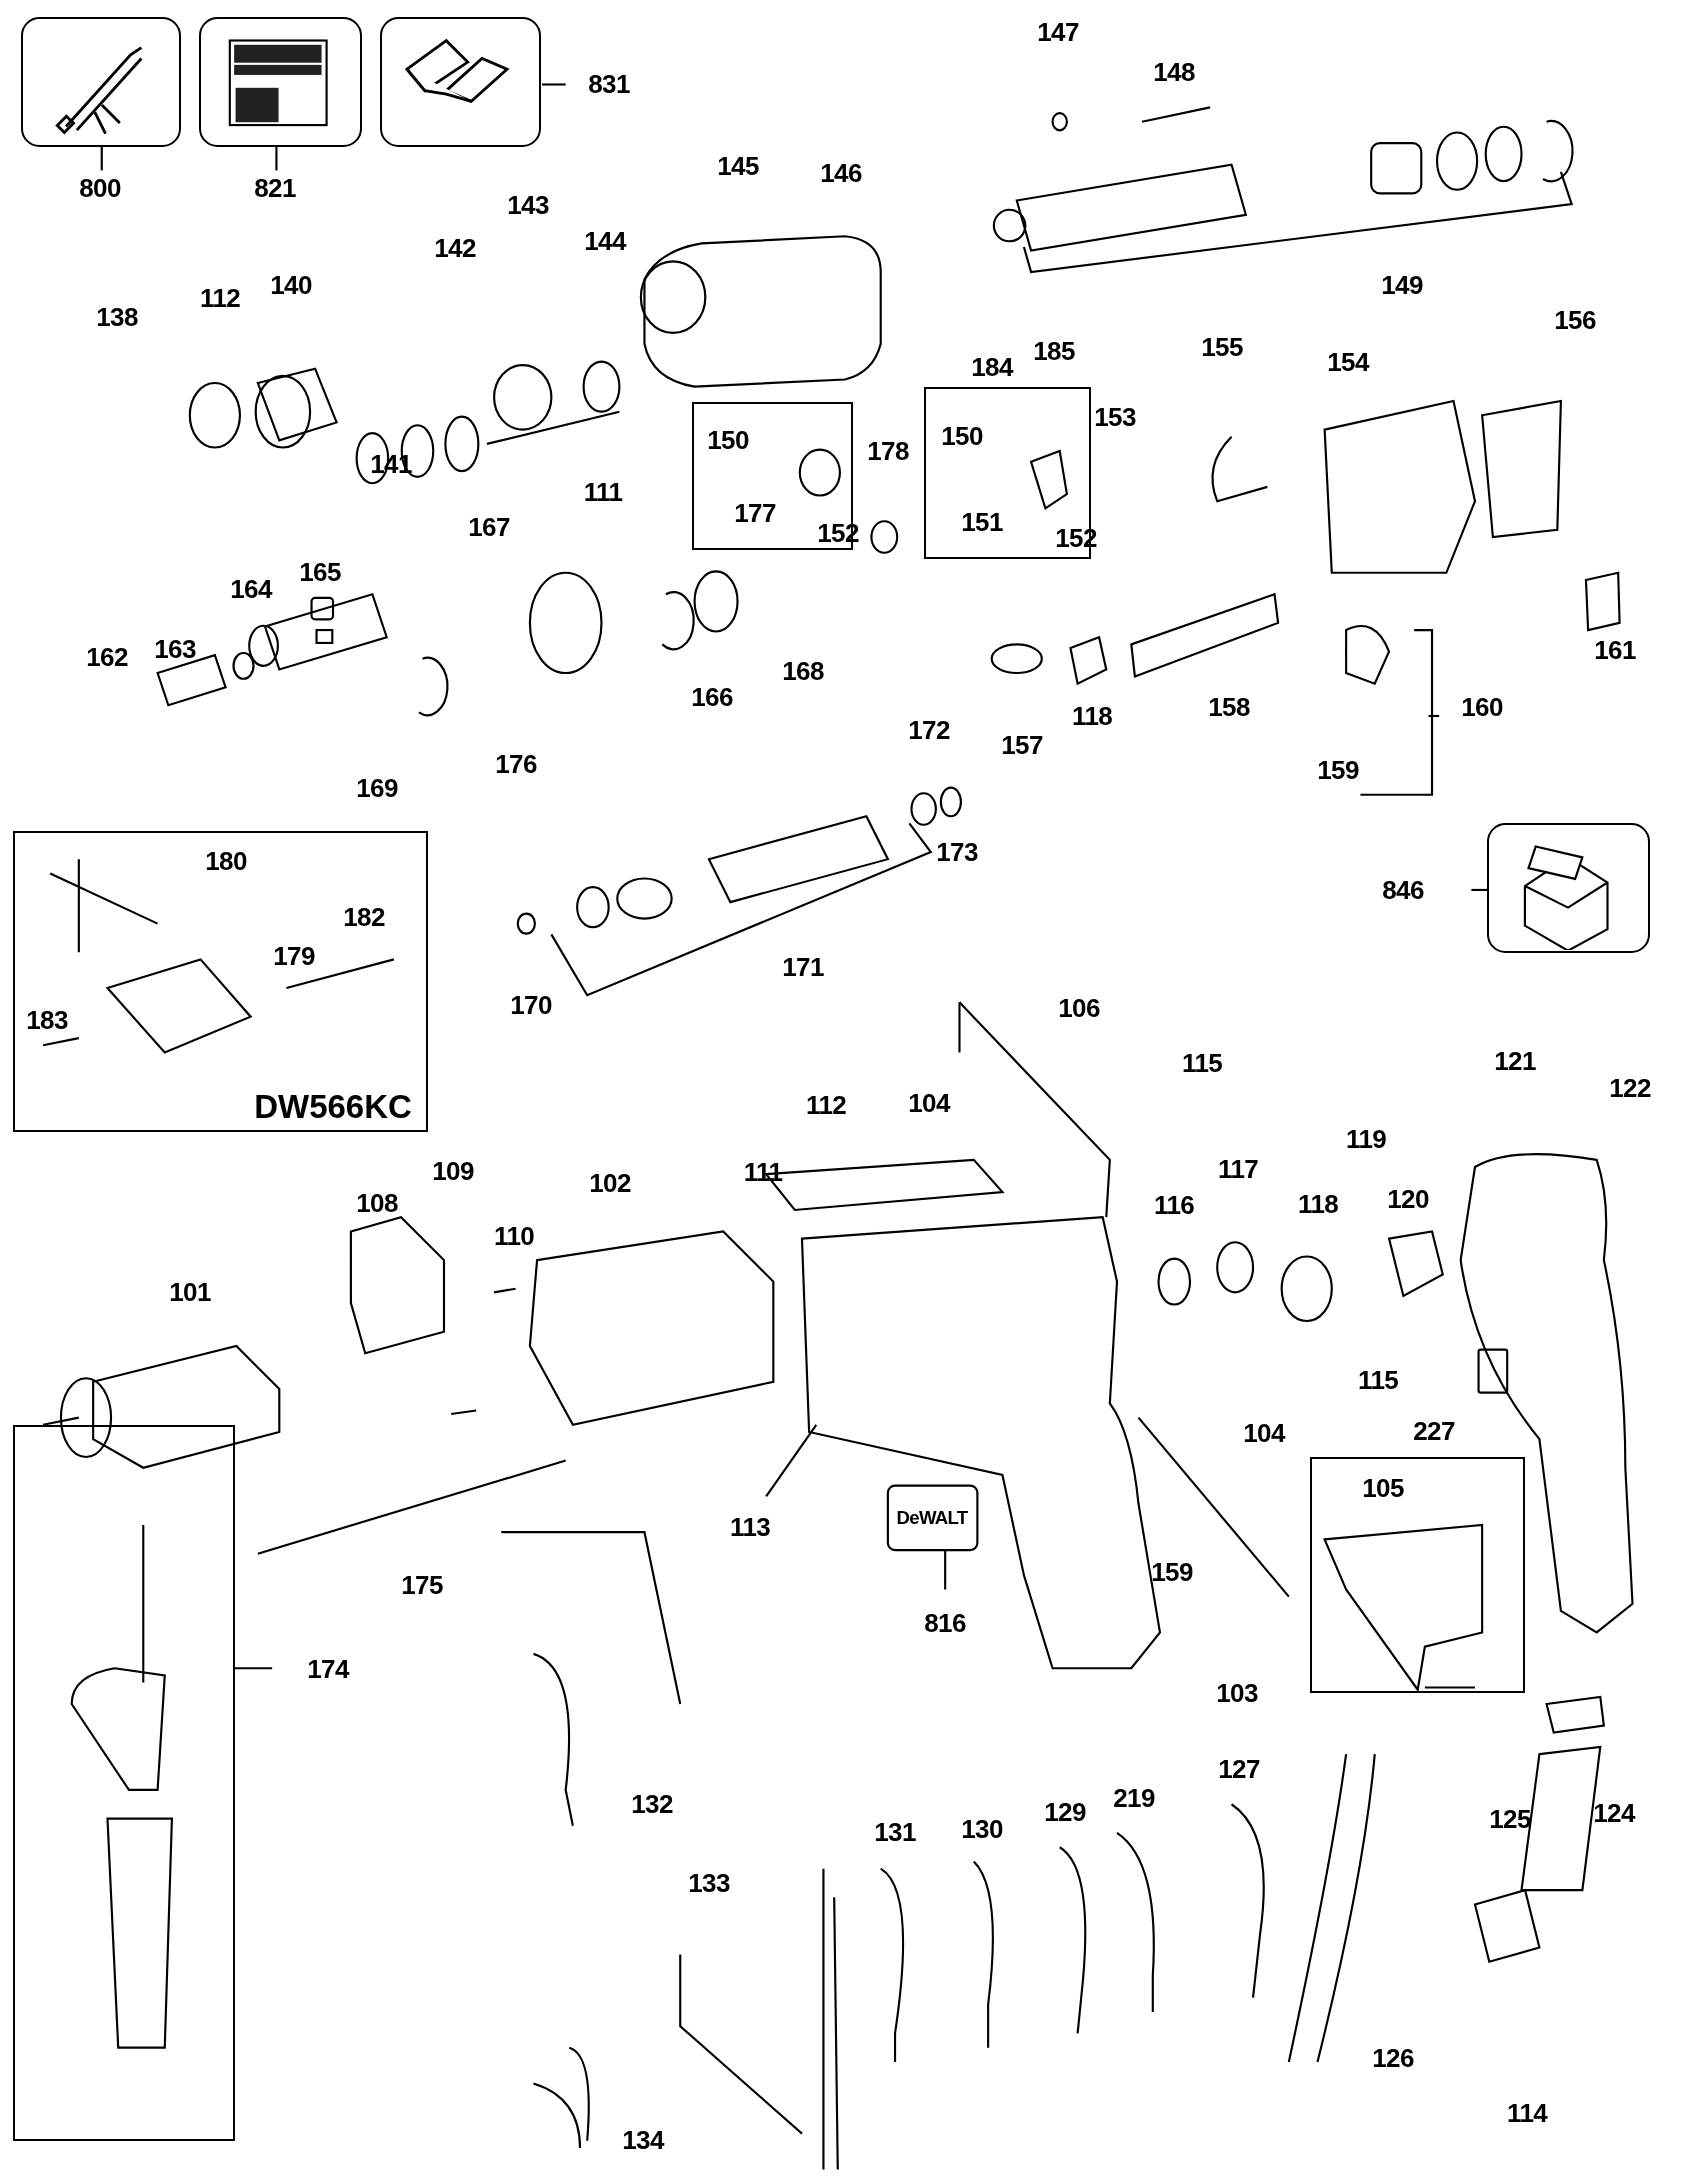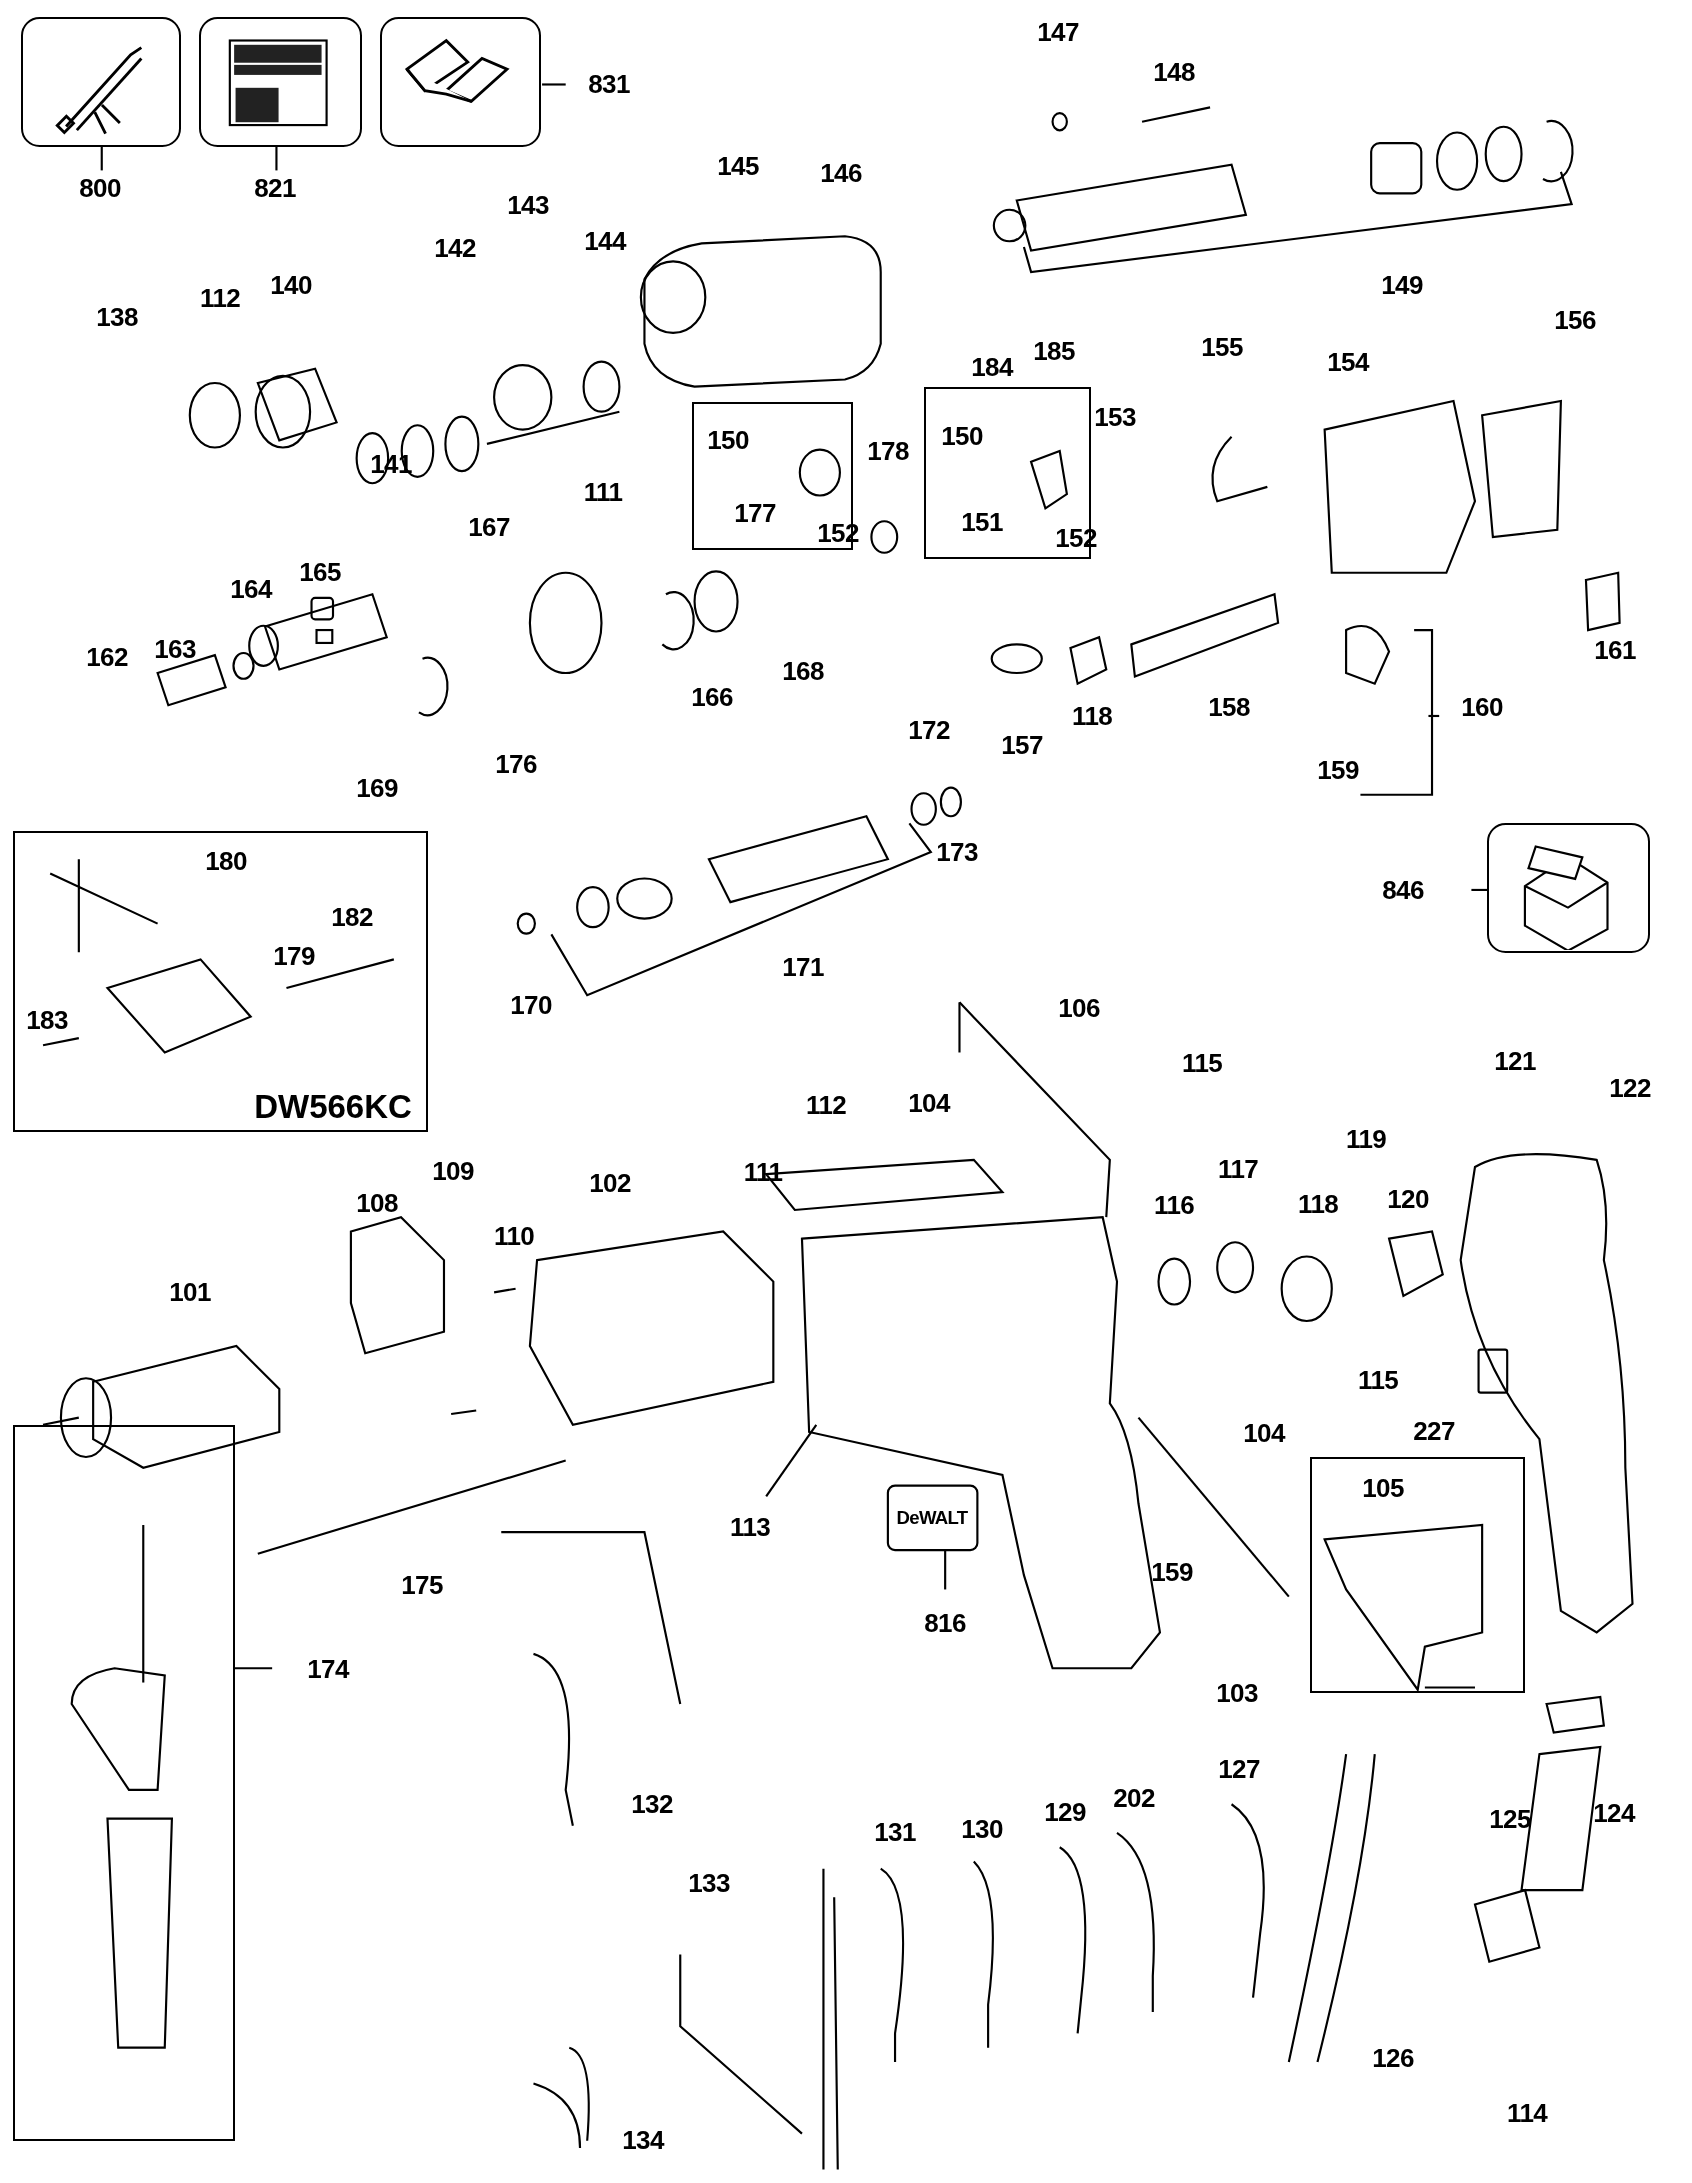--- a/index.html
+++ b/index.html
@@ -233,21 +233,21 @@
   <div class="lbl" style="left:1092px;top:716px">118</div>
   <div class="lbl" style="left:1229px;top:707px">158</div>
   <div class="lbl" style="left:1482px;top:707px">160</div>
   <div class="lbl" style="left:1338px;top:770px">159</div>
   <div class="lbl" style="left:929px;top:730px">172</div>
   <div class="lbl" style="left:957px;top:852px">173</div>
   <div class="lbl" style="left:803px;top:967px">171</div>
   <div class="lbl" style="left:531px;top:1005px">170</div>
   <div class="lbl" style="left:1403px;top:890px">846</div>
   <div class="lbl" style="left:226px;top:861px">180</div>
-  <div class="lbl" style="left:352px;top:917px">182</div>
+  <div class="lbl" style="left:364px;top:917px">182</div>
   <div class="lbl" style="left:294px;top:956px">179</div>
   <div class="lbl" style="left:47px;top:1020px">183</div>
   <div class="lbl model" style="left:333px;top:1106px">DW566KC</div>
   <div class="lbl" style="left:1079px;top:1008px">106</div>
   <div class="lbl" style="left:929px;top:1103px">104</div>
   <div class="lbl" style="left:763px;top:1172px">111</div>
   <div class="lbl" style="left:826px;top:1105px">112</div>
   <div class="lbl" style="left:1202px;top:1063px">115</div>
   <div class="lbl" style="left:1515px;top:1061px">121</div>
   <div class="lbl" style="left:1630px;top:1088px">122</div>
@@ -267,21 +267,21 @@
   <div class="lbl" style="left:1383px;top:1488px">105</div>
   <div class="lbl" style="left:750px;top:1527px">113</div>
   <div class="lbl" style="left:1172px;top:1572px">159</div>
   <div class="lbl" style="left:945px;top:1623px">816</div>
   <div class="lbl" style="left:422px;top:1585px">175</div>
   <div class="lbl" style="left:328px;top:1669px">174</div>
   <div class="lbl" style="left:1237px;top:1693px">103</div>
   <div class="lbl" style="left:1614px;top:1813px">124</div>
   <div class="lbl" style="left:652px;top:1804px">132</div>
   <div class="lbl" style="left:1239px;top:1769px">127</div>
-  <div class="lbl" style="left:1134px;top:1798px">202</div>
+  <div class="lbl" style="left:1134px;top:1798px">219</div>
   <div class="lbl" style="left:1065px;top:1812px">129</div>
   <div class="lbl" style="left:982px;top:1829px">130</div>
   <div class="lbl" style="left:895px;top:1832px">131</div>
   <div class="lbl" style="left:1510px;top:1819px">125</div>
   <div class="lbl" style="left:709px;top:1883px">133</div>
   <div class="lbl" style="left:1393px;top:2058px">126</div>
   <div class="lbl" style="left:1527px;top:2113px">114</div>
   <div class="lbl" style="left:643px;top:2140px">134</div>
 
   <div class="lbl" style="left:932px;top:1518px;font-size:18.6px;">DeWALT</div>

